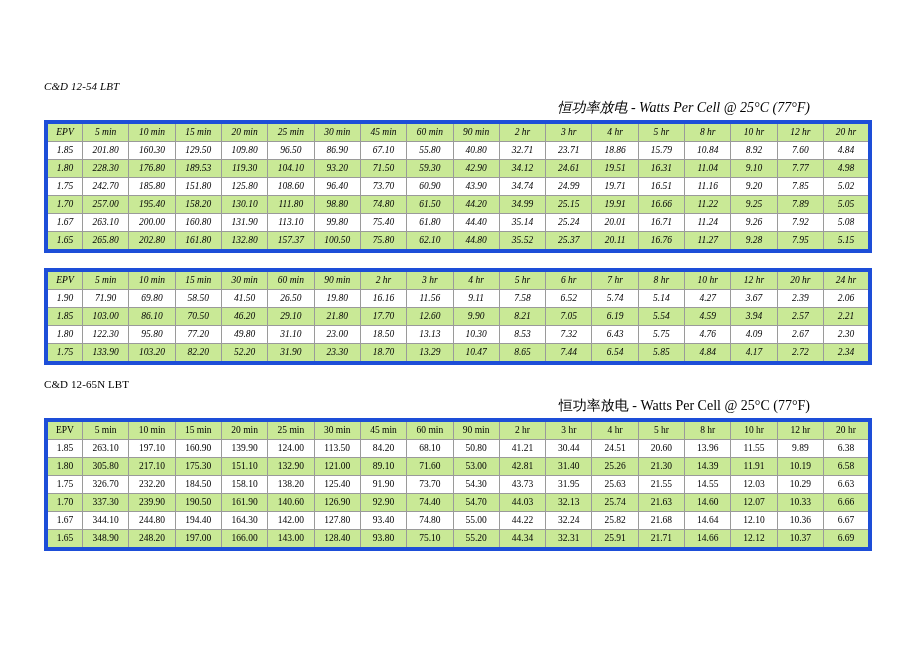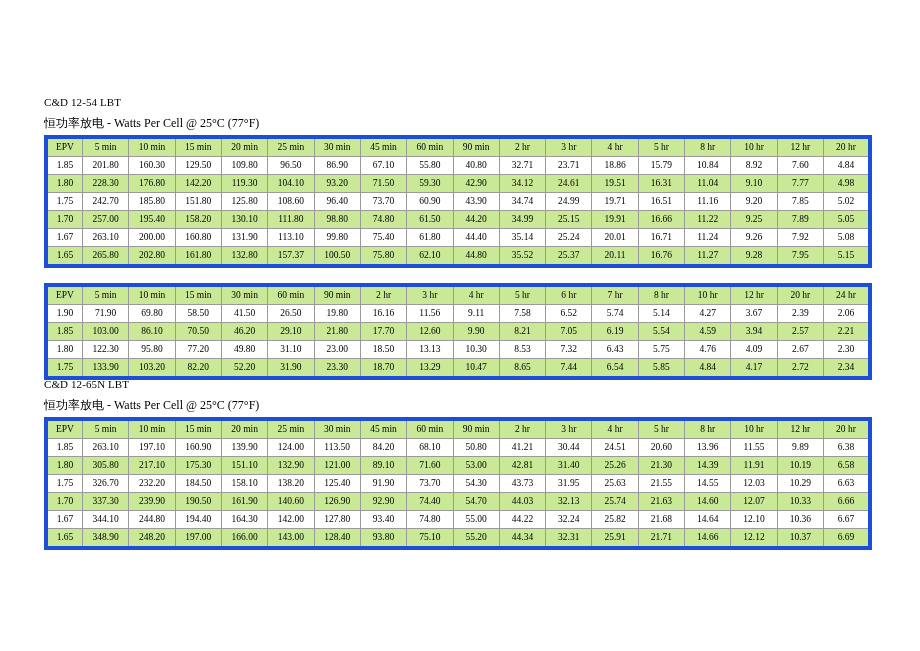--- a/index.html
+++ b/index.html
@@ -28,22 +28,22 @@
   }
   .model-title {
     font-size: 11px;
     font-family: "Liberation Serif", "DejaVu Serif", serif;
     color: #000;
     letter-spacing: 0.1px;
     white-space: nowrap;
     margin: 0 0 7px 0;
   }
   .table-caption {
-    font-size: 12px;
-    text-align: left;
+    font-size: 14px;
+    text-align: right;
     margin: 0 0 3px 0;
     padding-right: 62px;
     white-space: nowrap;
     color: #000;
   }
   table.dt {
     border-collapse: collapse;
     table-layout: fixed;
     width: 828px;
     border: 4px solid #1d4ed8;
@@ -68,21 +68,21 @@
   }
   table.dt tbody tr.plain td {
     background: #ffffff;
   }
   .col-epv { width: 34px; }
 </style>
 </head>
 <body>
 
 <div class="page">
-  <div class="block" id="section-0" style="top:96px;">
+  <div class="block" id="section-0" style="top:80px;font-style:italic;">
       <div class="model-title">C&amp;D 12-54 LBT</div>
       <div class="table-caption">恒功率放电 - Watts Per Cell @ 25°C (77°F)</div>
       <table class="dt">
         <thead>
           <tr>
             <th class="col-epv">EPV</th>
             <th>5 min</th>
             <th>10 min</th>
             <th>15 min</th>
             <th>20 min</th>
@@ -119,21 +119,21 @@
             <td>15.79</td>
             <td>10.84</td>
             <td>8.92</td>
             <td>7.60</td>
             <td>4.84</td>
           </tr>
           <tr class="alt">
             <td class="col-epv">1.80</td>
             <td>228.30</td>
             <td>176.80</td>
-            <td>142.20</td>
+            <td>189.53</td>
             <td>119.30</td>
             <td>104.10</td>
             <td>93.20</td>
             <td>71.50</td>
             <td>59.30</td>
             <td>42.90</td>
             <td>34.12</td>
             <td>24.61</td>
             <td>19.51</td>
             <td>16.31</td>

